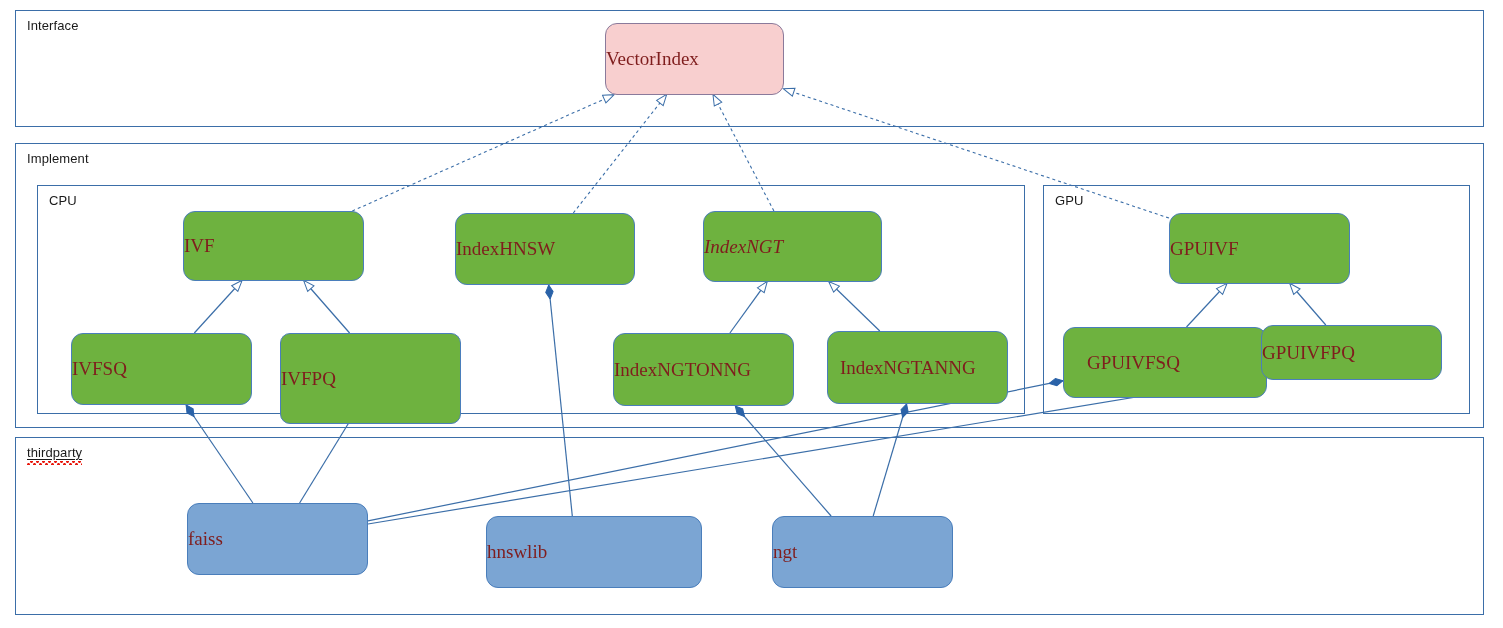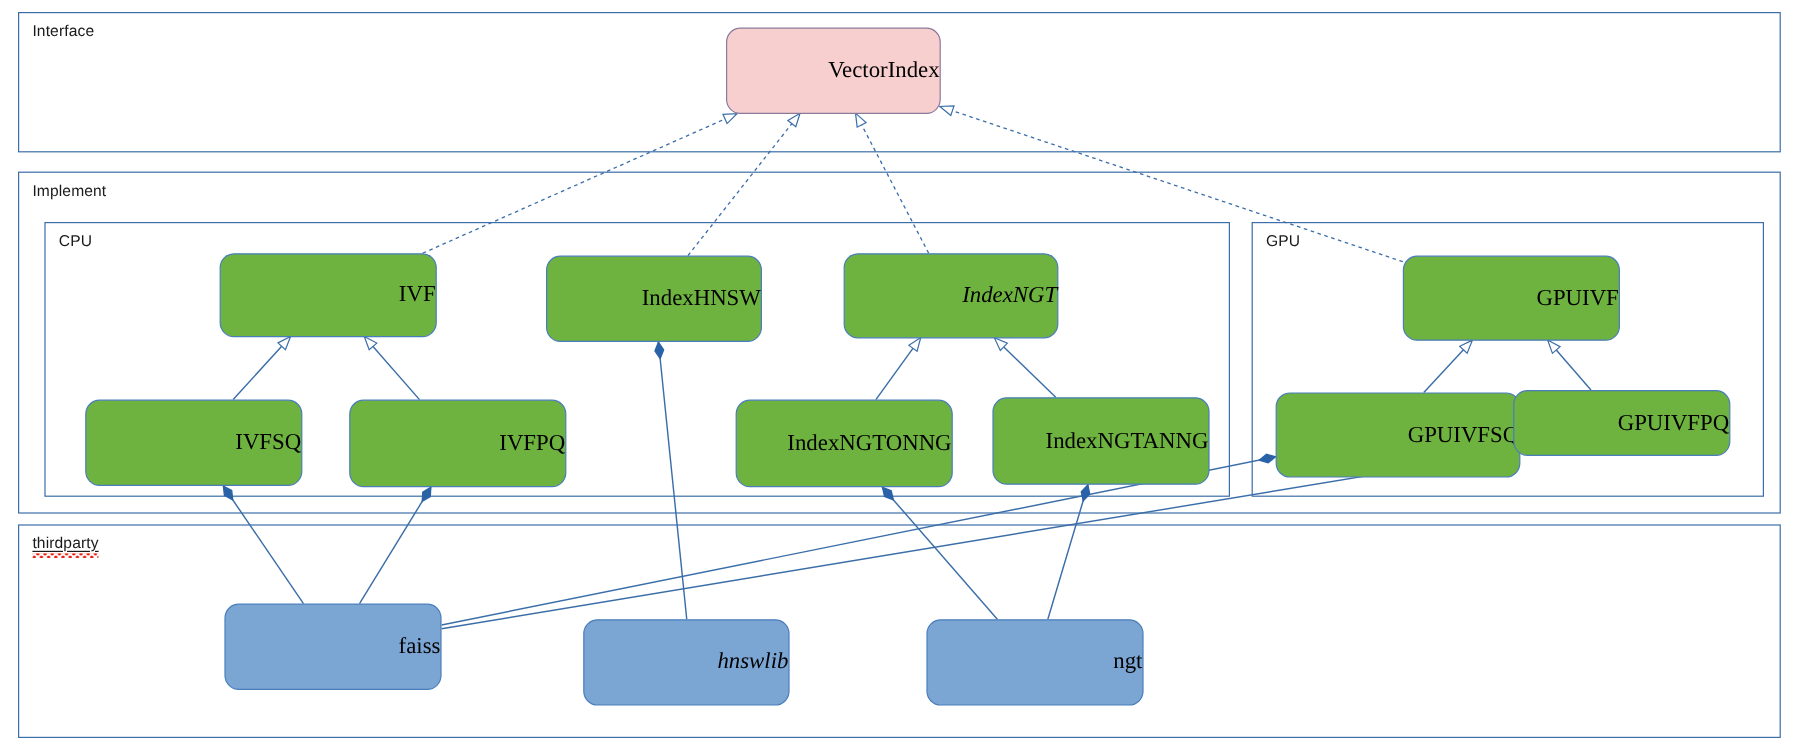--- a/index.html
+++ b/index.html
@@ -60,24 +60,24 @@
     background-size: 6px 4px;
     background-repeat: repeat-x;
   }
   .node {
     position: absolute;
     box-sizing: border-box;
     border-radius: 12px;
     border: 1px solid #4a7ebb;
     display: flex;
     align-items: center;
-    justify-content: flex-end;
+    justify-content: flex-start;
     font-family: "Liberation Serif", serif;
     font-size: 19px;
-    color: #000000;
+    color: #7f1d1d;
     text-align: center;
     z-index: 7;
     user-select: none;
   }
   .node.pink   { background: #f8cfcf; border-color: #8a7a9b; }
   .node.green  { background: #6eb23f; border-color: #4a7ebb; }
   .node.blue   { background: #7ba5d3; border-color: #4a7ebb; }
 </style>
 </head>
 <body>
@@ -139,39 +139,39 @@
       </div>
       <div class="node green" style="left: 703px; top: 211px; width: 179px; height: 71px; font-style: italic;">
         <span>IndexNGT</span>
       </div>
       <div class="node green" style="left: 1169px; top: 213px; width: 181px; height: 71px;">
         <span>GPUIVF</span>
       </div>
       <div class="node green" style="left: 71px; top: 333px; width: 181px; height: 72px;">
         <span>IVFSQ</span>
       </div>
-      <div class="node green" style="left: 291px; top: 333px; width: 181px; height: 73px;">
+      <div class="node green" style="left: 280px; top: 333px; width: 181px; height: 91px; border-radius: 10px;">
         <span>IVFPQ</span>
       </div>
       <div class="node green" style="left: 613px; top: 333px; width: 181px; height: 73px;">
         <span>IndexNGTONNG</span>
       </div>
       <div class="node green" style="left: 827px; top: 331px; width: 181px; height: 73px; padding-left: 12px;">
         <span>IndexNGTANNG</span>
       </div>
       <div class="node green" style="left: 1063px; top: 327px; width: 204px; height: 71px; padding-left: 23px;">
         <span>GPUIVFSQ</span>
       </div>
       <div class="node green" style="left: 1226px; top: 325px; width: 181px; height: 55px; margin-left: 35px;">
         <span>GPUIVFPQ</span>
       </div>
       <div class="node blue" style="left: 187px; top: 503px; width: 181px; height: 72px;">
         <span>faiss</span>
       </div>
-      <div class="node blue" style="left: 486px; top: 516px; width: 172px; height: 72px; font-style: italic;">
+      <div class="node blue" style="left: 486px; top: 516px; width: 216px; height: 72px;">
         <span>hnswlib</span>
       </div>
       <div class="node blue" style="left: 772px; top: 516px; width: 181px; height: 72px;">
         <span>ngt</span>
       </div>
     </div>
 
 </div>
 
 </body></html>

